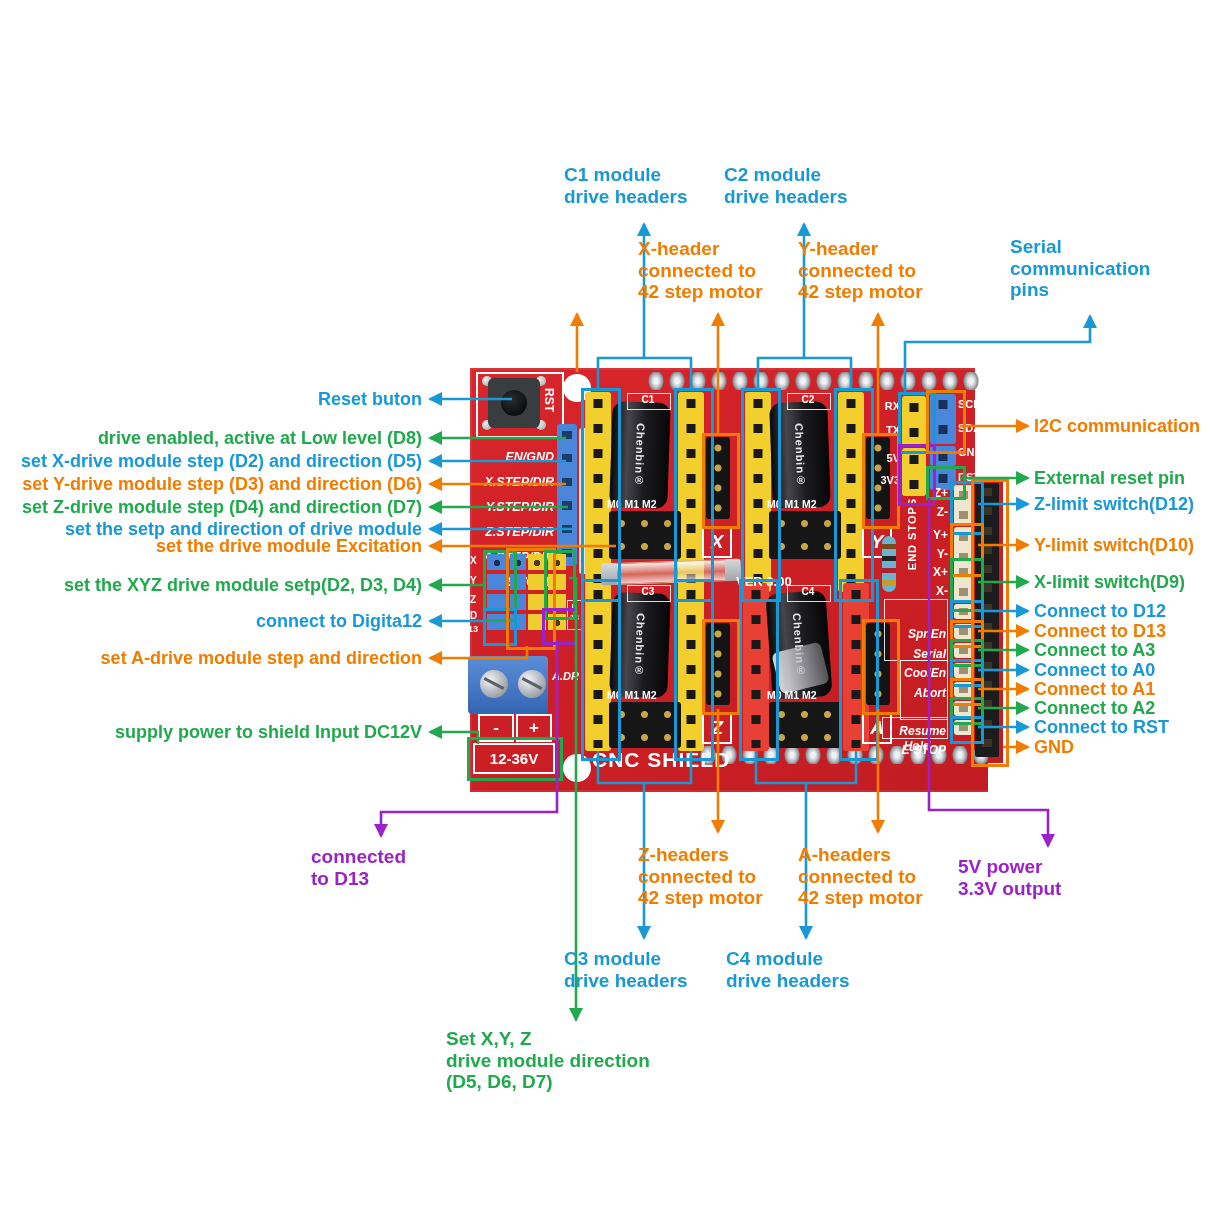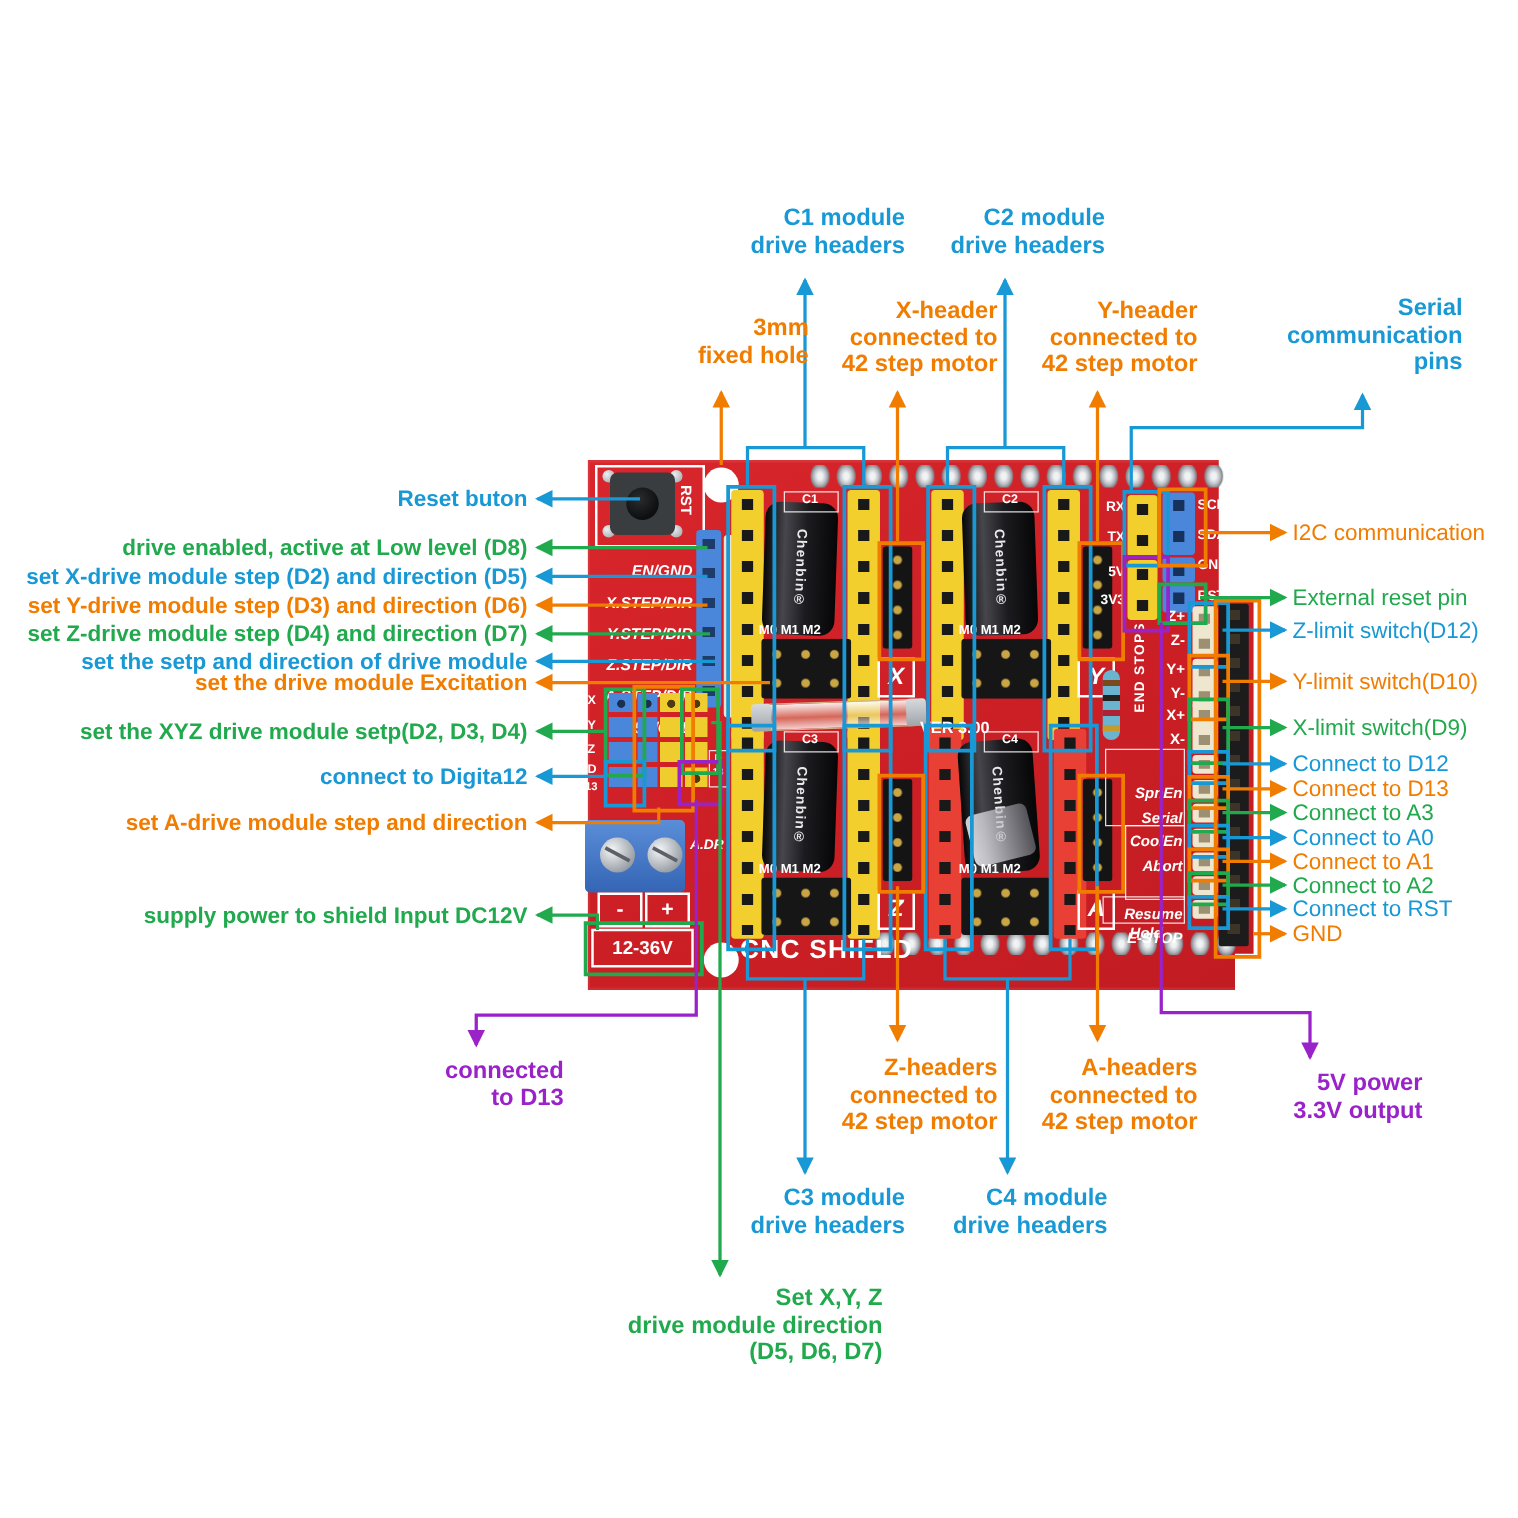--- a/index.html
+++ b/index.html
@@ -1,22 +1,22 @@
 <!DOCTYPE html>
 <html><head>
 <meta charset="utf-8">
 <style>
   html,body{margin:0;padding:0;background:#fff;}
   .stage{position:relative;width:1214px;height:1214px;background:#ffffff;overflow:hidden;
          font-family:"Liberation Sans",sans-serif;}
   
   .lbl{position:absolute;font-weight:bold;font-size:19px;line-height:1.14;white-space:pre-line;}
   .lbl-left{position:absolute;font-weight:bold;font-size:18px;right:792px;text-align:right;white-space:nowrap;}
-  .lbl-right{position:absolute;font-weight:normal;font-size:18px;left:1034px;text-align:center;white-space:nowrap;}
-  .tc{text-align:right;}
+  .lbl-right{position:absolute;font-weight:bold;font-size:18px;left:1034px;text-align:center;white-space:nowrap;}
+  .tc{text-align:left;}
   .c-blue{color:#1898d5}.c-orange{color:#f07c00}.c-green{color:#21a94d}.c-purple{color:#9a22c9}
   
   .pcb{position:absolute;left:470px;top:368px;width:535px;height:424px;
        background:linear-gradient(150deg,#d8262c,#cb1f25 55%,#c11c22);
        clip-path:polygon(0 0,505px 0,505px 110px,533px 110px,533px 395px,518px 395px,518px 424px,0 424px);
        box-shadow:inset 0 0 0 2px rgba(255,255,255,.07);}
   .hole{position:absolute;border-radius:50%;background:#fff;width:28px;height:28px;}
   .pinrow{position:absolute;height:18px;
        background-image:radial-gradient(ellipse 6px 8px at 8px 9px,#f0f2f4 0 2px,#b9bdc2 5px,#83888e 7px,rgba(0,0,0,0) 8px);
        background-size:21px 100%;}
@@ -332,22 +332,20 @@
       <path d="M644,783 L644,938" stroke="#1898d5" marker-end="url(#mb)"></path>
       <path d="M718,709 L718,832" stroke="#f07c00" marker-end="url(#mo)"></path>
       <path d="M756,751 L756,783 L856,783 L856,751" stroke="#1898d5"></path>
       <path d="M806,783 L806,938" stroke="#1898d5" marker-end="url(#mb)"></path>
       <path d="M878,709 L878,832" stroke="#f07c00" marker-end="url(#mo)"></path>
       <path d="M929,498 L929,810 L1048,810 L1048,846" stroke="#9a22c9" marker-end="url(#mp)"></path>
       <path d="M569,578 L576,578 L576,1020" stroke="#21a94d" marker-end="url(#mg)"></path>
     </g>
   </svg>
 
-  <div class="lbl tc c-orange" style="left:507px;top:252px;width:140px;">3mm
-fixed hole</div>
   <div class="lbl tc c-blue" style="left:564px;top:164px;width:160px;">C1 module
 drive headers</div>
   <div class="lbl tc c-orange" style="left:638px;top:238px;width:160px;">X-header
 connected to
 42 step motor</div>
   <div class="lbl tc c-blue" style="left:724px;top:164px;width:160px;">C2 module
 drive headers</div>
   <div class="lbl tc c-orange" style="left:798px;top:238px;width:160px;">Y-header
 connected to
 42 step motor</div>

